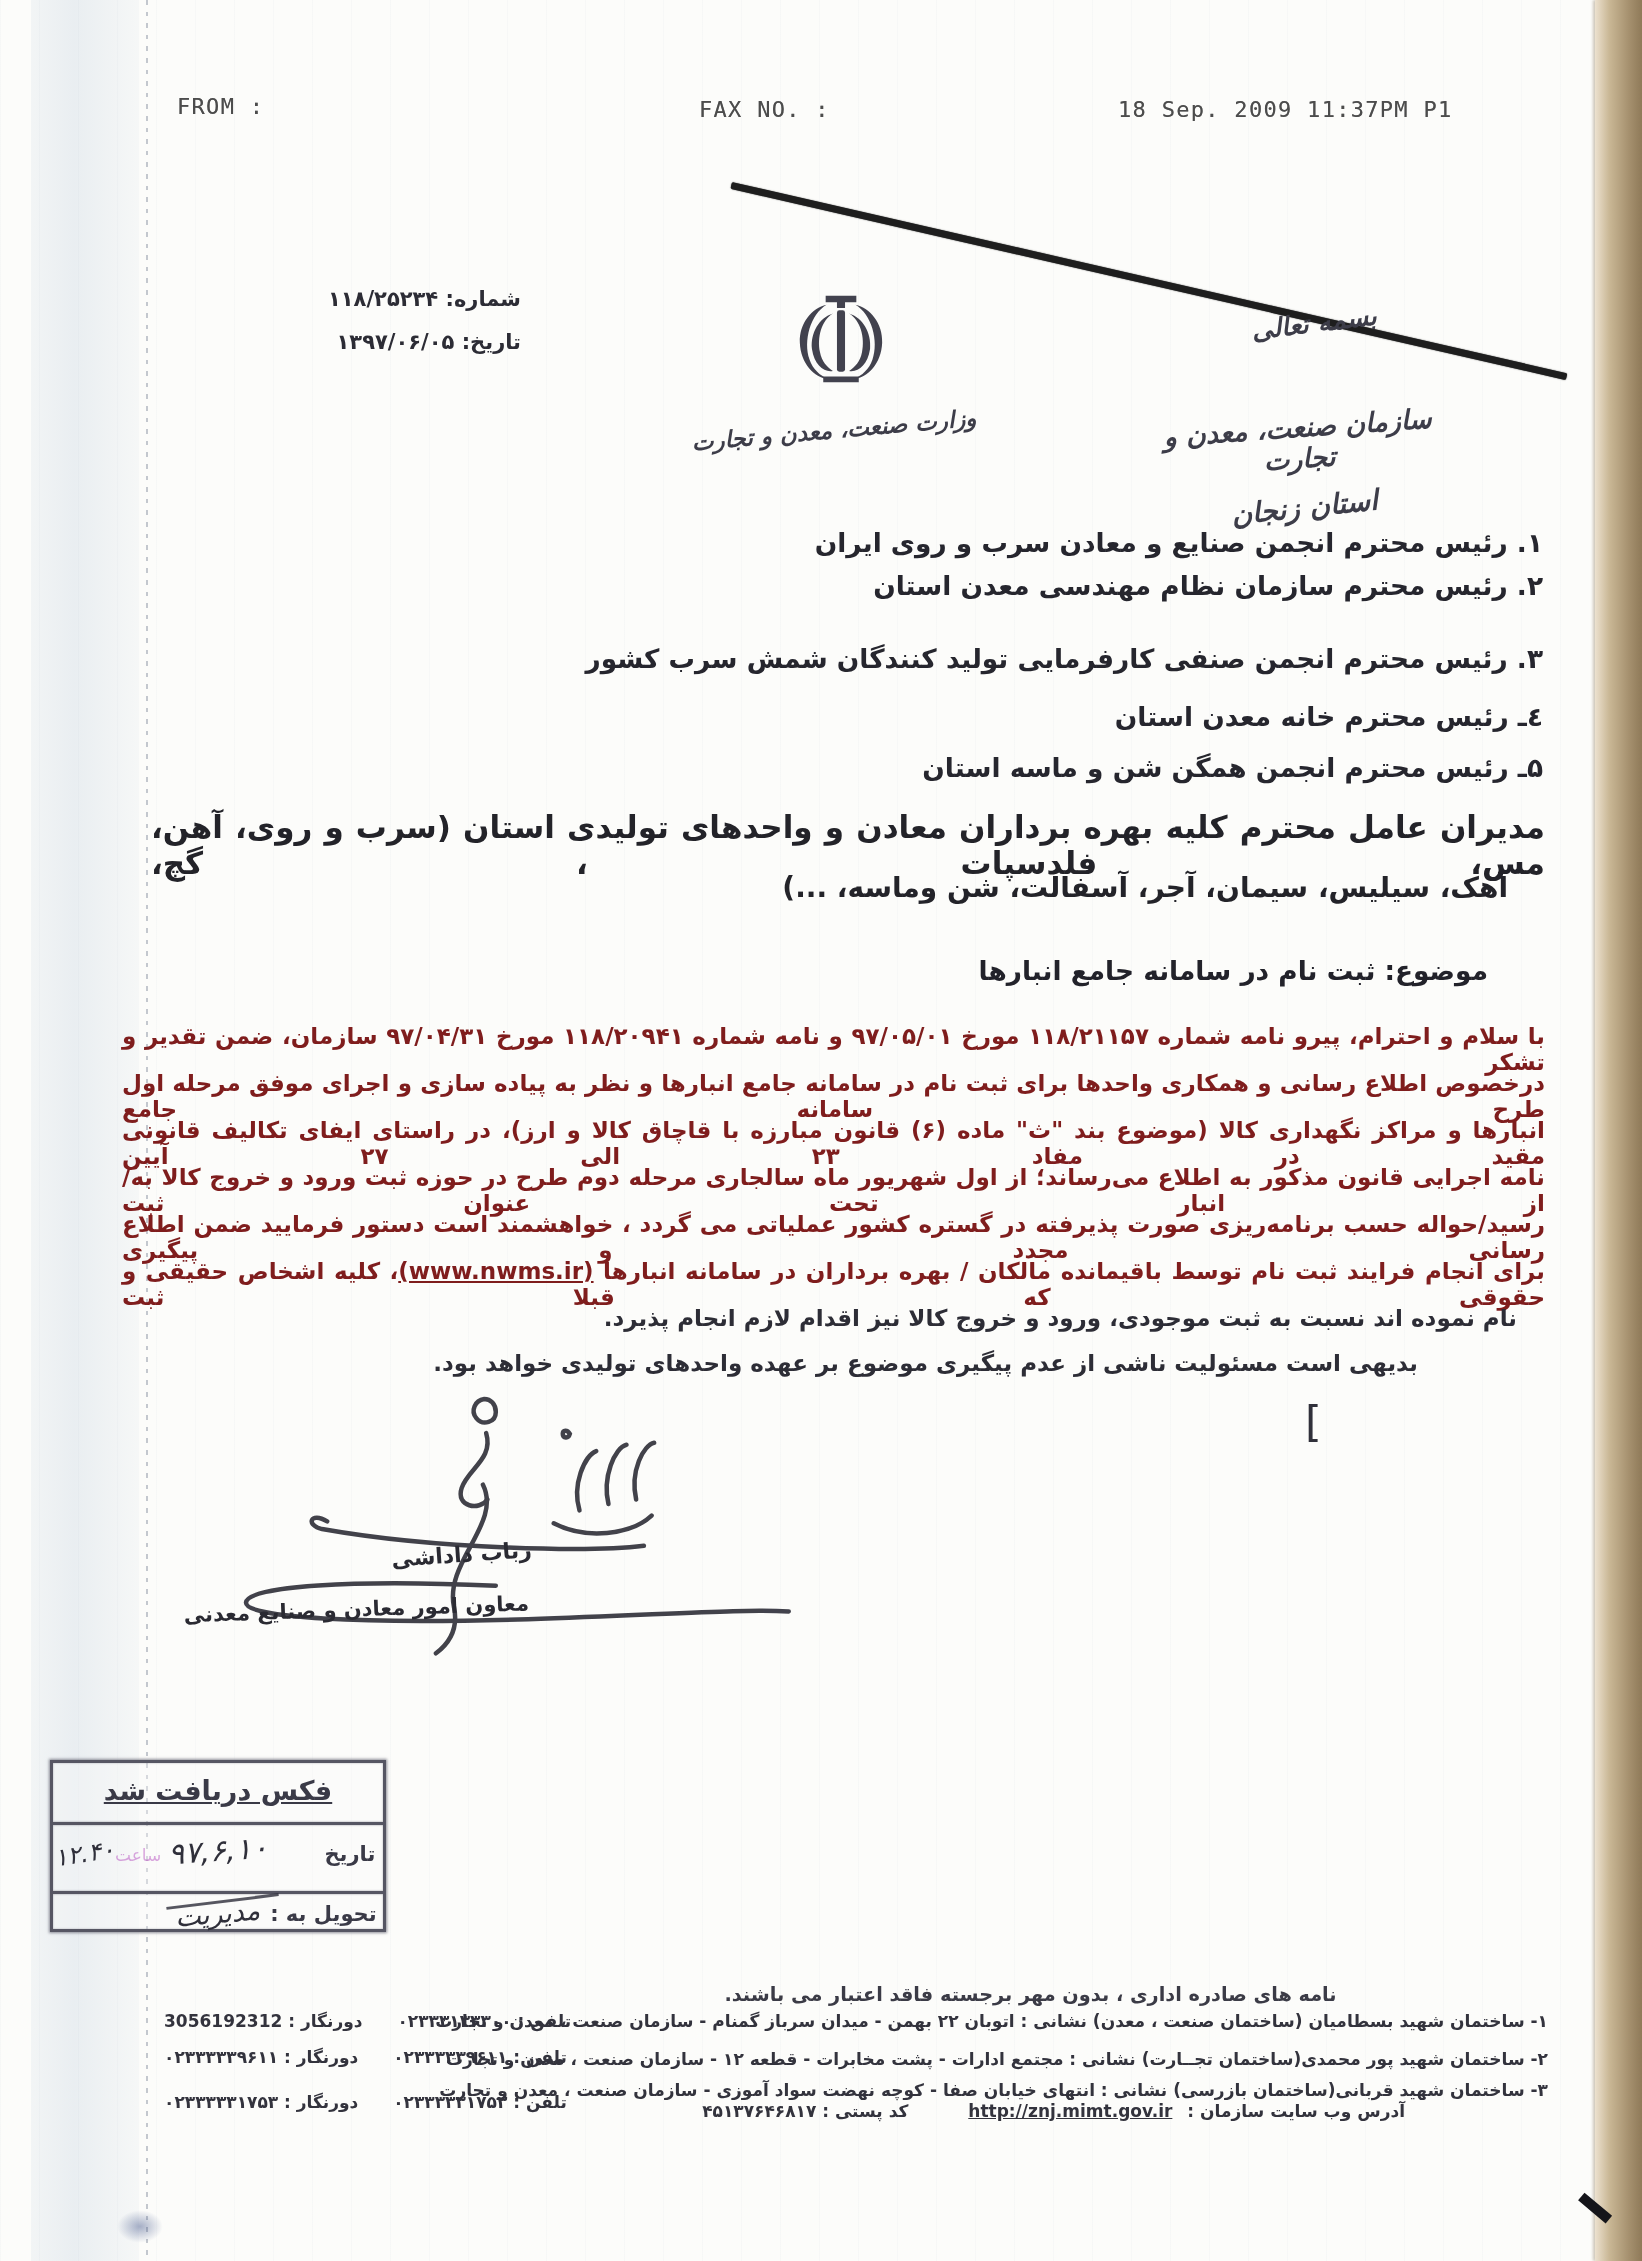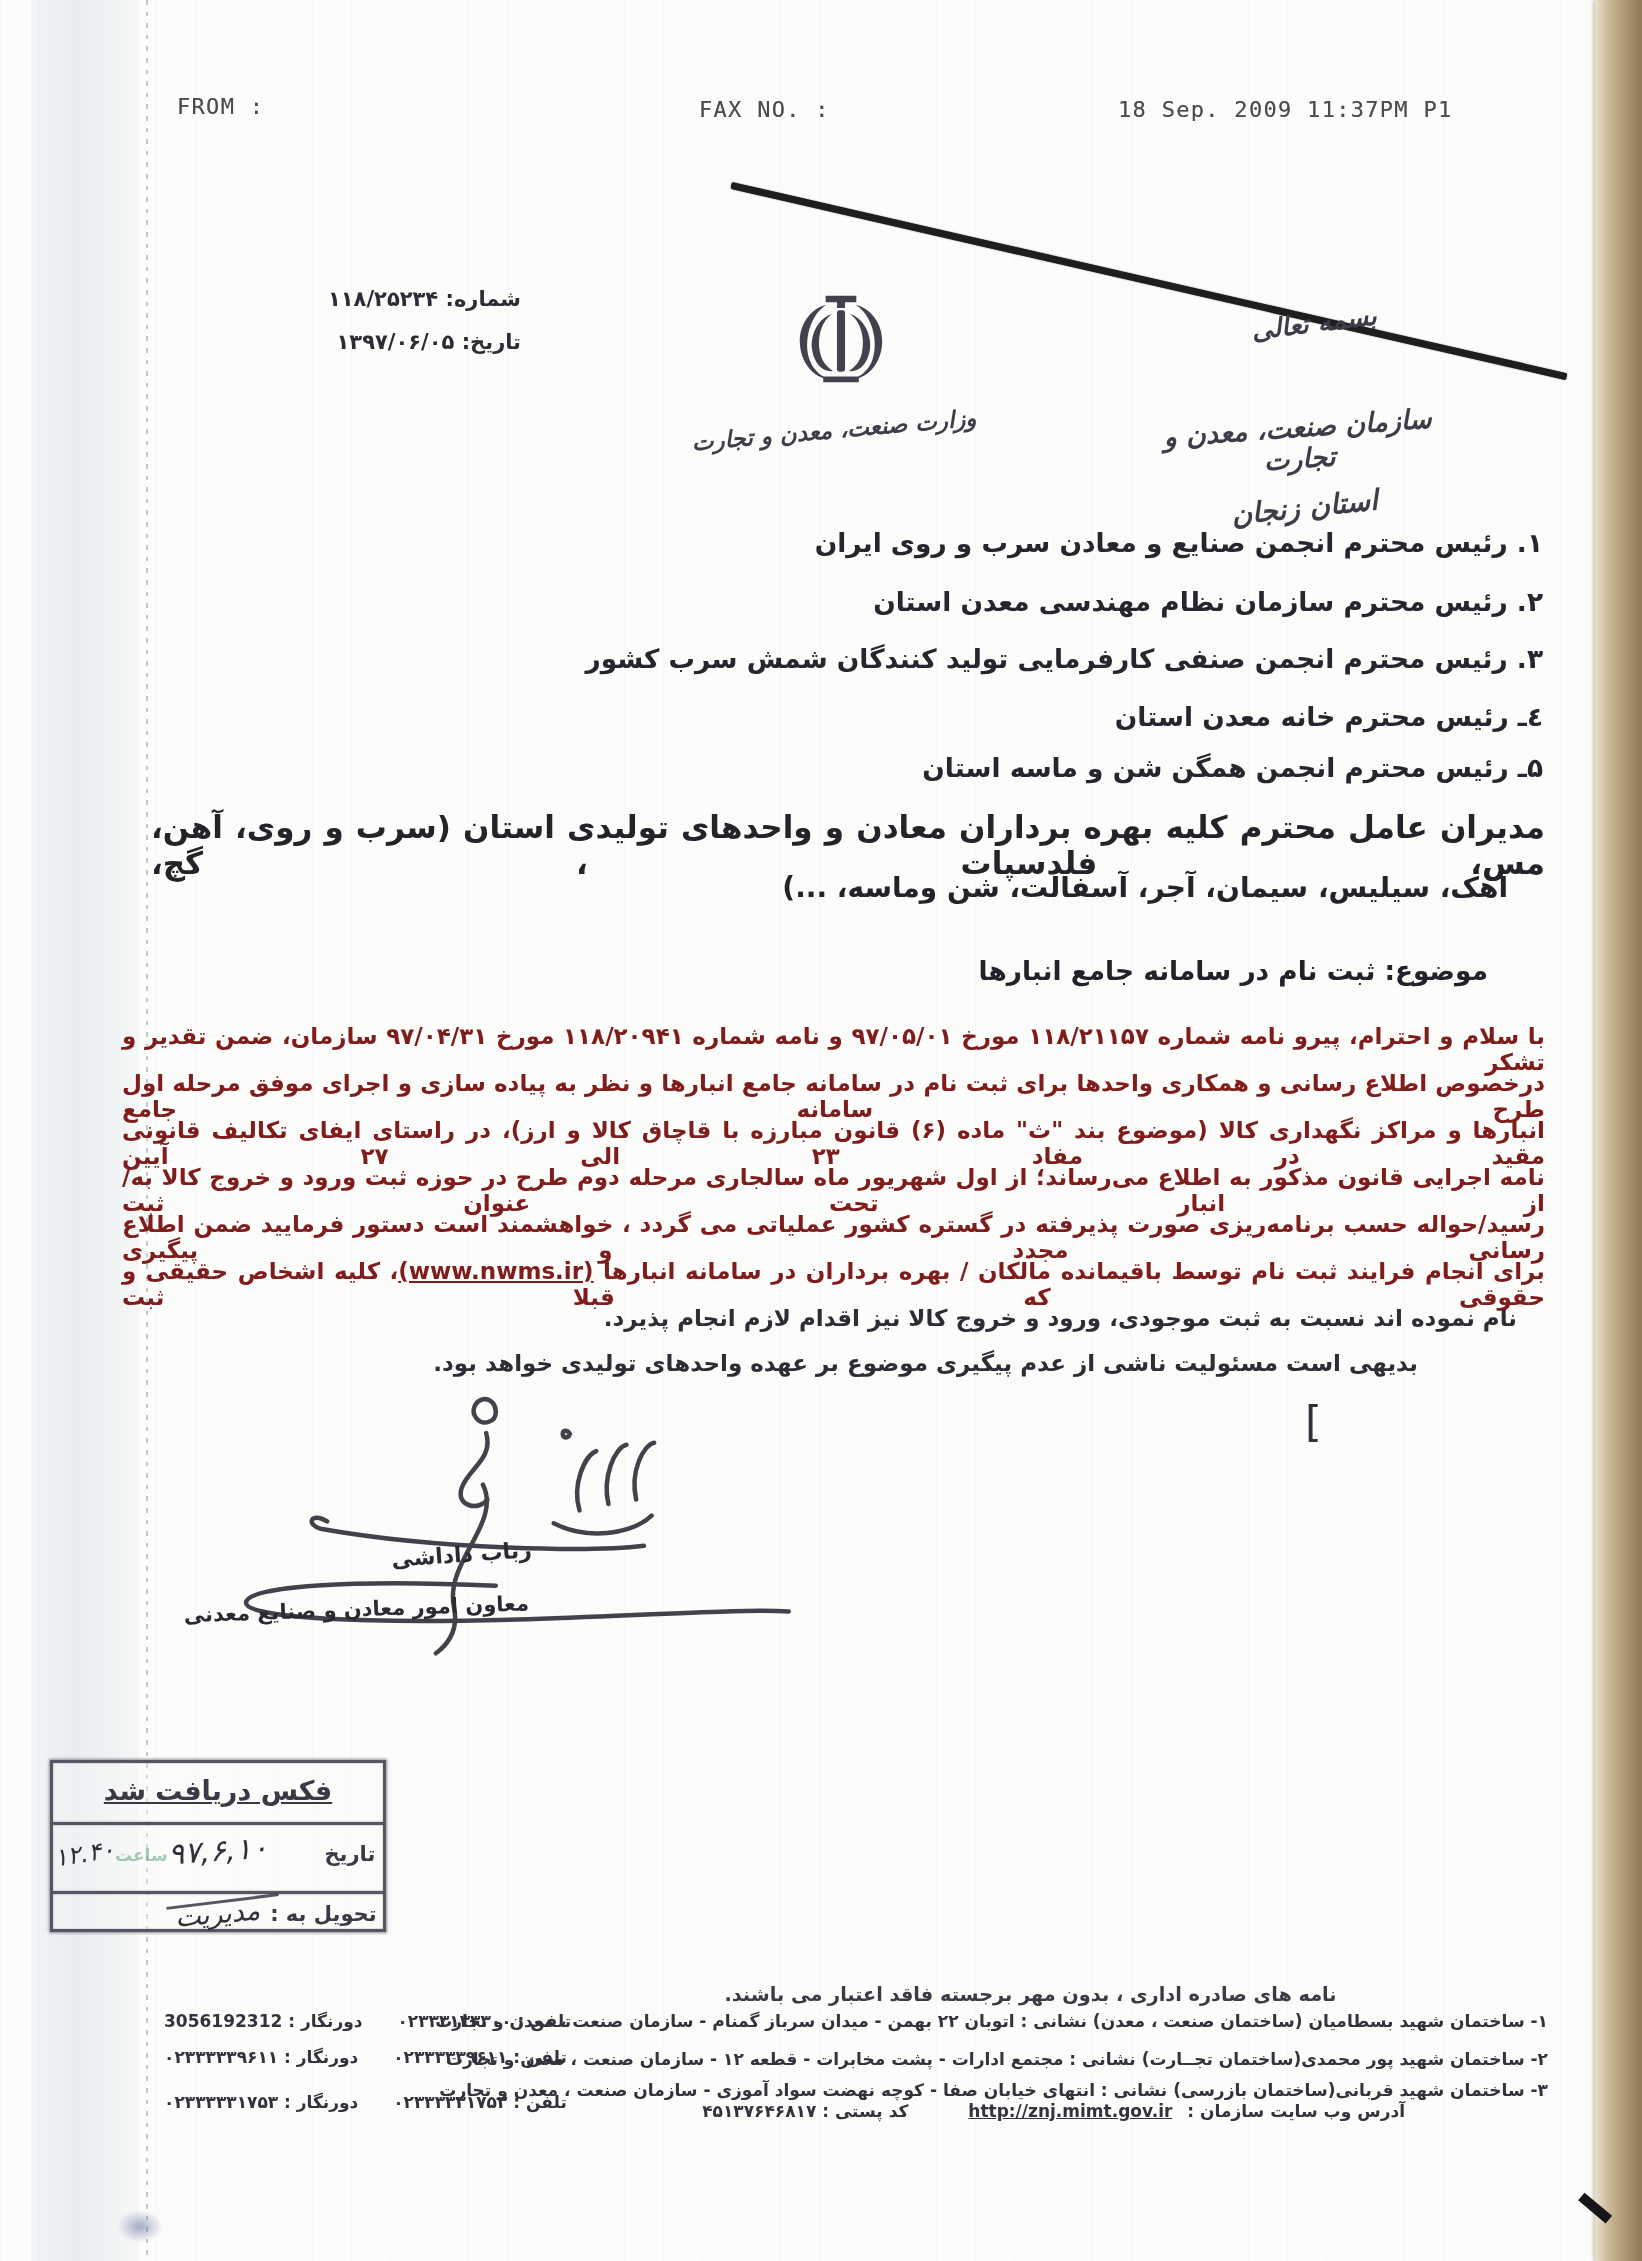--- a/index.html
+++ b/index.html
@@ -69,21 +69,21 @@
   </svg>
   <div class="abs rtl callig" style="left:689px;top:417px;width:290px;text-align:center;font-size:23px;transform:rotate(-5deg);">وزارت صنعت، معدن و تجارت</div>
 
   <div class="abs rtl callig" style="left:1224px;top:308px;width:180px;text-align:center;font-size:26px;transform:rotate(-7deg);">بسمه تعالی</div>
   <div class="abs rtl callig" style="left:1134px;top:412px;width:329px;text-align:center;font-size:27px;transform:rotate(-4deg);">سازمان صنعت، معدن و تجارت</div>
   <div class="abs rtl callig" style="left:1198px;top:491px;width:213px;text-align:center;font-size:28px;transform:rotate(-6deg);">استان زنجان</div>
 </div>
 
 <div>
   <div class="recip" style="top:527px;">۱. رئیس محترم انجمن صنایع و معادن سرب و روی ایران</div>
-  <div class="recip" style="top:586px;text-align:center;">۲. رئیس محترم سازمان نظام مهندسی معدن استان</div>
+  <div class="recip" style="top:570px;text-align:center;">۲. رئیس محترم سازمان نظام مهندسی معدن استان</div>
   <div class="recip" style="top:643px;">۳. رئیس محترم انجمن صنفی کارفرمایی تولید کنندگان شمش سرب کشور</div>
   <div class="recip" style="top:701px;">٤ـ رئیس محترم خانه معدن استان</div>
   <div class="recip" style="top:752px;">۵ـ رئیس محترم انجمن همگن شن و ماسه استان</div>
   <div class="abs rtl" style="left:151px;right:98px;top:809px;text-align:justify;text-align-last:justify;font-size:31px;font-weight:bold;color:#232329;">مدیران عامل  محترم کلیه بهره برداران معادن و واحدهای تولیدی استان (سرب و روی، آهن، مس، فلدسپات ، گچ،</div>
   <div class="abs rtl" style="right:135px;top:871px;font-size:28px;font-weight:bold;color:#232329;white-space:nowrap;">آهک، سیلیس، سیمان، آجر، آسفالت، شن وماسه، ...)</div>
 </div>
 
 <div class="abs rtl" style="right:155px;top:955px;font-size:26.4px;font-weight:bold;color:#22222a;white-space:nowrap;">موضوع: ثبت نام در سامانه جامع انبارها</div>
 
 <div>
@@ -117,21 +117,21 @@
   <div class="abs rtl" style="left:384px;top:1542px;width:155px;text-align:center;font-size:22px;font-weight:bold;color:#2a2a32;transform:rotate(-4deg);z-index:3;">رباب داداشی</div>
   <div class="abs rtl" style="left:258px;top:1596px;width:271px;text-align:center;font-size:21px;font-weight:bold;color:#2a2a32;transform:rotate(-2deg);z-index:3;white-space:nowrap;">معاون امور معادن و صنایع معدنی</div>
   <div class="abs" style="left:1305px;top:1397px;font-size:43px;color:#30303a;">[</div>
 </div>
 
 <div class="stampbox rtl">
   <div class="abs" style="left:0;right:0;top:11.6px;text-align:center;font-size:27px;font-weight:bold;color:#3a3a47;text-decoration:underline;">فکس دریافت شد</div>
   <div class="stampdiv" style="top:59px;"></div>
   <div class="abs" style="right:7.7px;top:79px;font-size:21px;font-weight:bold;color:#3a3a47;">تاریخ</div>
   <div class="abs hand" style="left:115px;top:70px;font-size:30px;transform:rotate(-4deg);">۹۷,۶,۱۰</div>
-  <div class="abs" style="left:62px;top:82px;font-size:17px;font-weight:bold;color:#15803d;opacity:.38;">ساعت</div>
+  <div class="abs" style="left:62px;top:82px;font-size:17px;font-weight:normal;color:#a21caf;opacity:.38;">ساعت</div>
   <div class="abs hand" style="left:1.3px;top:76px;font-size:24.5px;transform:rotate(-9deg);">۱۲.۴۰</div>
   <div class="stampdiv" style="top:128px;"></div>
   <div class="abs" style="right:6.4px;top:139px;font-size:21px;font-weight:bold;color:#3a3a47;">تحویل به :</div>
   <div class="abs hand" style="left:122px;top:135px;font-size:27px;transform:rotate(-5deg);">مدیریت</div>
   <div class="abs" style="left:113px;top:137px;width:113px;height:2.6px;background:rgba(45,45,58,.8);transform:rotate(-7deg);"></div>
 </div>
 
 <div>
   <div class="abs rtl" style="left:528px;top:1983px;width:1005px;text-align:center;font-size:19.3px;font-weight:bold;color:#3b3b46;">نامه های صادره اداری ، بدون مهر برجسته فاقد اعتبار می باشند.</div>
 

